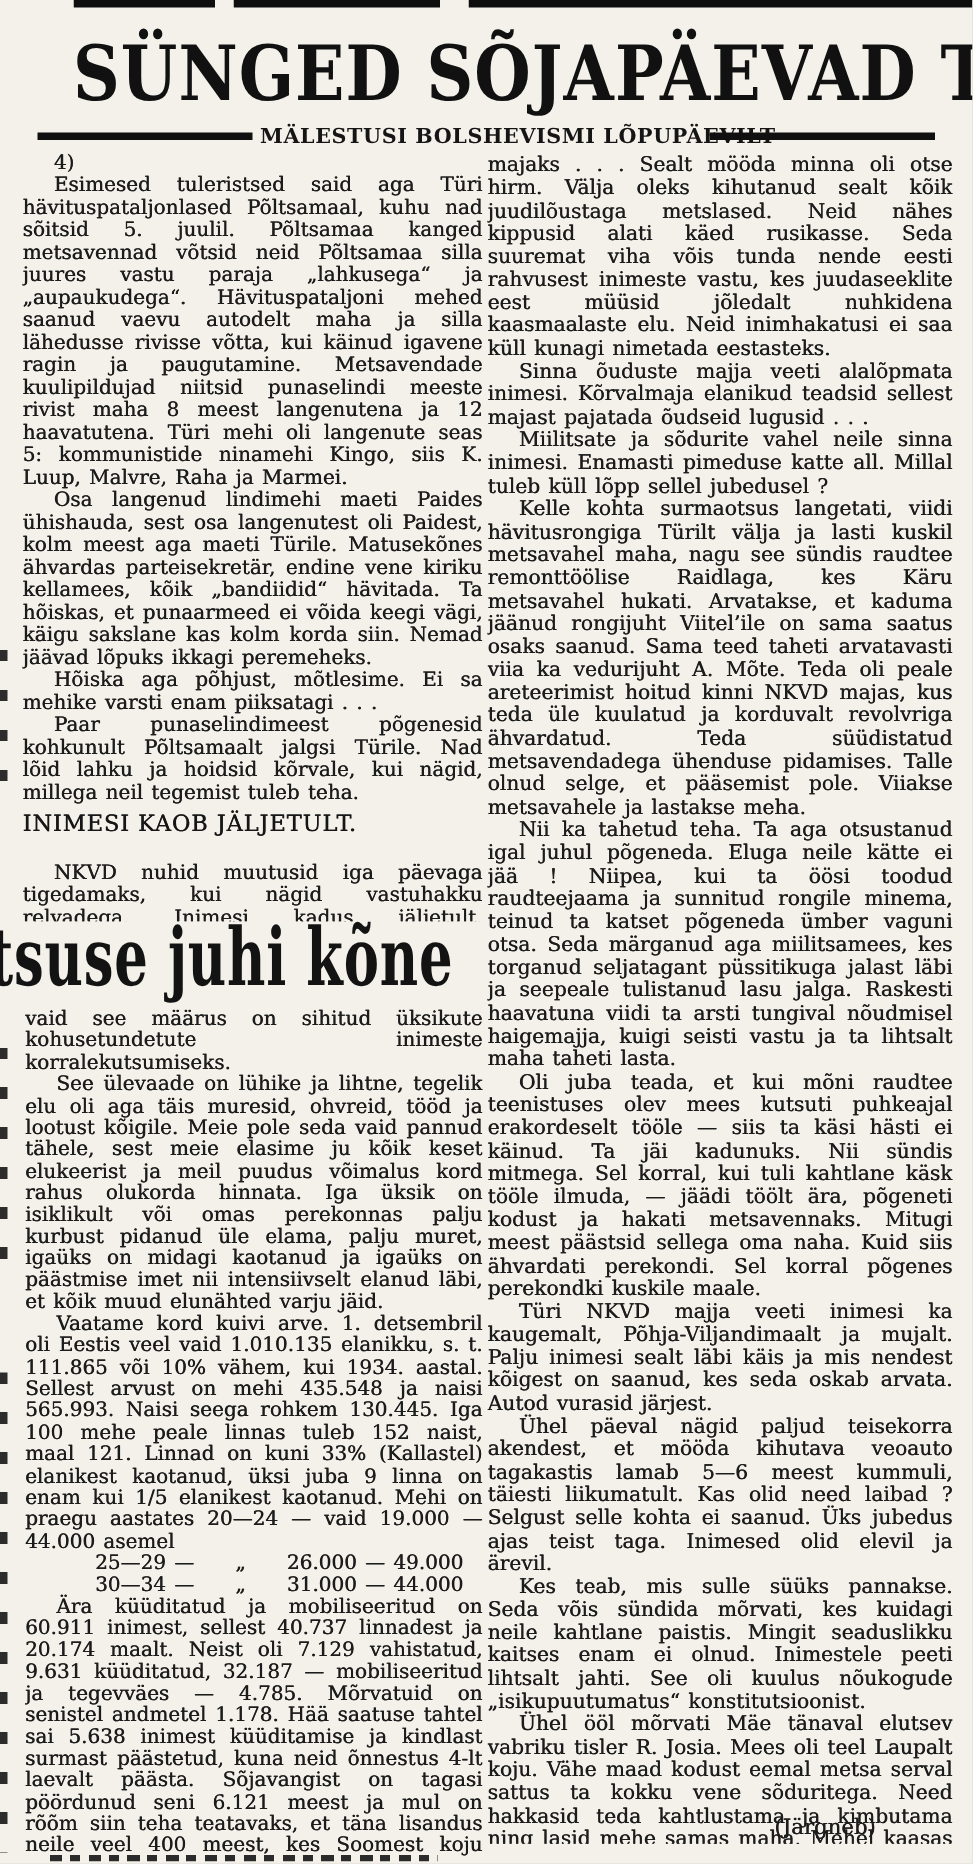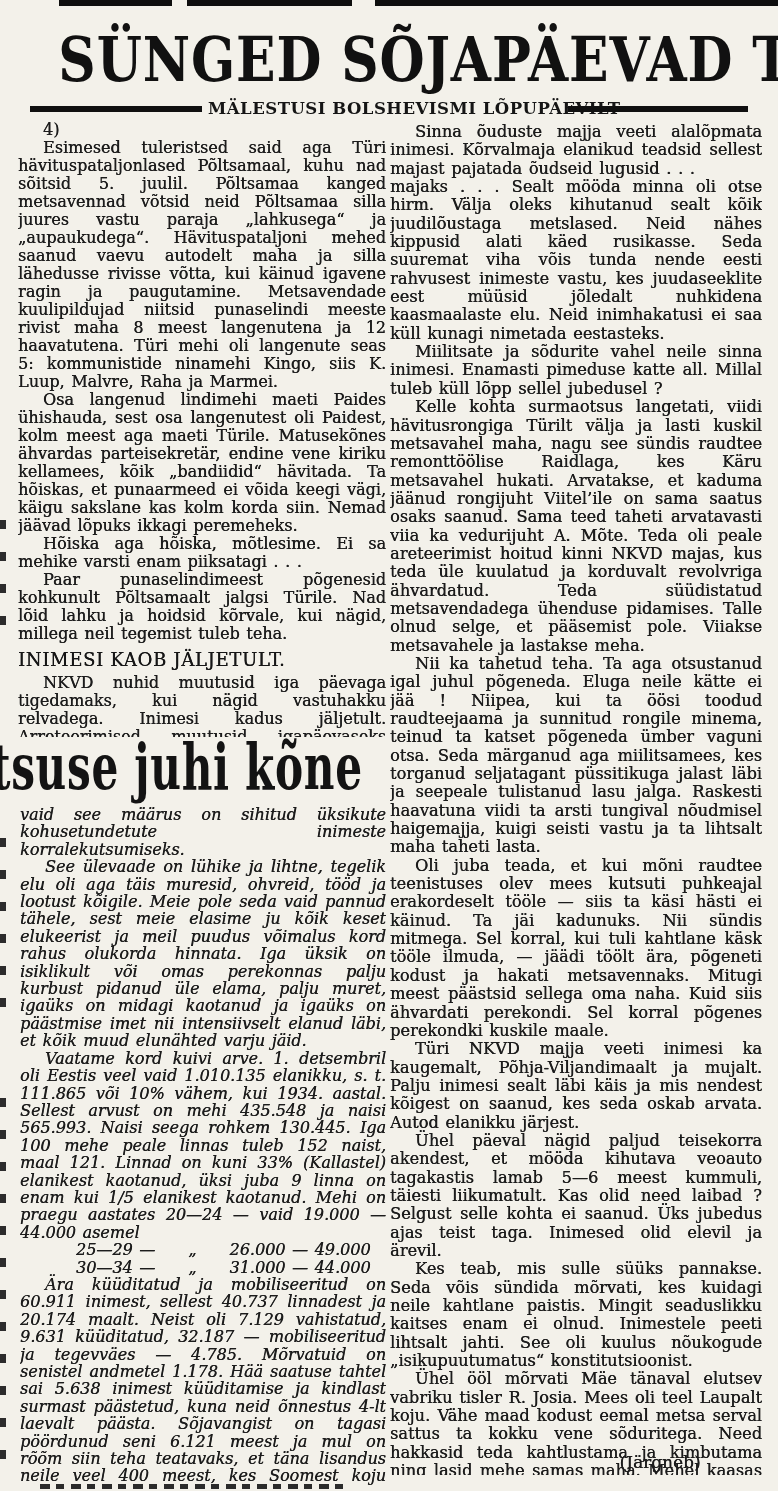--- a/index.html
+++ b/index.html
@@ -34,31 +34,31 @@
   
   .para{margin:0;text-align:justify;text-indent:25px;word-spacing:1.5px;
         text-shadow:.3px 0 0 currentColor;}
   .para.flush{text-indent:0;}
   .para.tab{text-indent:0;text-align:left;white-space:pre;padding-left:56px;}
   .left-top{
     position:absolute;left:18px;top:121px;width:368px;height:616px;
     overflow:hidden;font-size:16px;line-height:18px;
   }
   .crossheading{
-    margin:8px 0 5px;font-size:18px;font-weight:normal;letter-spacing:.7px;
+    margin:8px 0 20px;font-size:18px;font-weight:normal;letter-spacing:.7px;
     text-indent:0;color:#161616;text-shadow:.3px 0 0 currentColor;
   }
   .big-heading{
     position:absolute;left:-9px;top:729px;margin:0;
     font-size:64px;font-weight:bold;letter-spacing:1px;white-space:nowrap;
     transform:scaleX(.66);transform-origin:0 0;color:#131313;
   }
   .left-bottom{
     position:absolute;left:20px;top:806px;width:366px;height:680px;
-    overflow:hidden;font-size:16px;line-height:17.4px;font-style:italic;
+    overflow:hidden;font-size:16px;line-height:17.4px;
   }
   .right-col{
     position:absolute;left:390px;top:123px;width:372px;height:1352px;
     overflow:hidden;font-size:16.2px;line-height:18.35px;
   }
   .signoff{
     position:absolute;left:560px;top:1452px;width:200px;margin:0;
     text-align:center;font-size:17px;text-shadow:.3px 0 0 currentColor;
   }
   
@@ -87,48 +87,48 @@
     <div class="rule left"></div>
     <p class="subtitle">MÄLESTUSI BOLSHEVISMI LÕPUPÄEVILT</p>
     <div class="rule right"></div>
   </div>
 
   <div class="left-top">
     <div>
         <p class="para indent">4)</p>
         <p class="para indent">Esimesed tuleristsed said aga Türi hävituspataljonlased Põltsamaal, kuhu nad sõitsid 5. juulil. Põltsamaa kanged metsavennad võtsid neid Põltsamaa silla juures vastu paraja „lahkusega“ ja „aupaukudega“. Hävituspataljoni mehed saanud vaevu autodelt maha ja silla lähedusse rivisse võtta, kui käinud igavene ragin ja paugutamine. Metsavendade kuulipildujad niitsid punaselindi meeste rivist maha 8 meest langenutena ja 12 haavatutena. Türi mehi oli langenute seas 5: kommunistide ninamehi Kingo, siis K. Luup, Malvre, Raha ja Marmei.</p>
         <p class="para indent">Osa langenud lindimehi maeti Paides ühishauda, sest osa langenutest oli Paidest, kolm meest aga maeti Türile. Matusekõnes ähvardas parteisekretär, endine vene kiriku kellamees, kõik „bandiidid“ hävitada. Ta hõiskas, et punaarmeed ei võida keegi vägi, käigu sakslane kas kolm korda siin. Nemad jäävad lõpuks ikkagi peremeheks.</p>
-        <p class="para indent">Hõiska aga hõiska, mõtlesime. Ei sa mehike varsti enam piiksatagi . . .</p>
+        <p class="para indent">Hõiska aga põhjust, mõtlesime. Ei sa mehike varsti enam piiksatagi . . .</p>
         <p class="para indent">Paar punaselindimeest põgenesid kohkunult Põltsamaalt jalgsi Türile. Nad lõid lahku ja hoidsid kõrvale, kui nägid, millega neil tegemist tuleb teha.</p>
       </div>
     <h2 class="crossheading">INIMESI KAOB JÄLJETULT.</h2>
     <div>
         <p class="para indent">NKVD nuhid muutusid iga päevaga tigedamaks, kui nägid vastuhakku relvadega. Inimesi kadus jäljetult. Arreteerimised muutusid igapäevaseks nähtuseks. NKVD maja Paide ja Kiriku tänava nurgal oli süngeks</p>
       </div>
   </div>
 
   <h2 class="big-heading">tsuse juhi kõne</h2>
 
   <div class="left-bottom">
       <p class="para flush">vaid see määrus on sihitud üksikute kohusetundetute inimeste korralekutsumiseks.</p>
       <p class="para indent">See ülevaade on lühike ja lihtne, tegelik elu oli aga täis muresid, ohvreid, tööd ja lootust kõigile. Meie pole seda vaid pannud tähele, sest meie elasime ju kõik keset elukeerist ja meil puudus võimalus kord rahus olukorda hinnata. Iga üksik on isiklikult või omas perekonnas palju kurbust pidanud üle elama, palju muret, igaüks on midagi kaotanud ja igaüks on päästmise imet nii intensiivselt elanud läbi, et kõik muud elunähted varju jäid.</p>
       <p class="para indent">Vaatame kord kuivi arve. 1. detsembril oli Eestis veel vaid 1.010.135 elanikku, s. t. 111.865 või 10% vähem, kui 1934. aastal. Sellest arvust on mehi 435.548 ja naisi 565.993. Naisi seega rohkem 130.445. Iga 100 mehe peale linnas tuleb 152 naist, maal 121. Linnad on kuni 33% (Kallastel) elanikest kaotanud, üksi juba 9 linna on enam kui 1/5 elanikest kaotanud. Mehi on praegu aastates 20—24 — vaid 19.000 — 44.000 asemel</p>
       <p class="para tab">25—29 —     „     26.000 — 49.000     „</p>
       <p class="para tab">30—34 —     „     31.000 — 44.000     „</p>
       <p class="para indent">Ära küüditatud ja mobiliseeritud on 60.911 inimest, sellest 40.737 linnadest ja 20.174 maalt. Neist oli 7.129 vahistatud, 9.631 küüditatud, 32.187 — mobiliseeritud ja tegevväes — 4.785. Mõrvatuid on senistel andmetel 1.178. Hää saatuse tahtel sai 5.638 inimest küüditamise ja kindlast surmast päästetud, kuna neid õnnestus 4-lt laevalt päästa. Sõjavangist on tagasi pöördunud seni 6.121 meest ja mul on rõõm siin teha teatavaks, et täna lisandus neile veel 400 meest, kes Soomest koju jõudsid. Sõjavangis on veel 772 meest.</p>
     </div>
 
   <div class="right-col">
+      <p class="para flush">majaks . . . Sealt mööda minna oli otse hirm. Välja oleks kihutanud sealt kõik juudilõustaga metslased. Neid nähes kippusid alati käed rusikasse. Seda suuremat viha võis tunda nende eesti rahvusest inimeste vastu, kes juudaseeklite eest müüsid jõledalt nuhkidena kaasmaalaste elu. Neid inimhakatusi ei saa küll kunagi nimetada eestasteks.</p>
       <p class="para indent">Sinna õuduste majja veeti alalõpmata inimesi. Kõrvalmaja elanikud teadsid sellest majast pajatada õudseid lugusid . . .</p>
-      <p class="para flush">majaks . . . Sealt mööda minna oli otse hirm. Välja oleks kihutanud sealt kõik juudilõustaga metslased. Neid nähes kippusid alati käed rusikasse. Seda suuremat viha võis tunda nende eesti rahvusest inimeste vastu, kes juudaseeklite eest müüsid jõledalt nuhkidena kaasmaalaste elu. Neid inimhakatusi ei saa küll kunagi nimetada eestasteks.</p>
       <p class="para indent">Miilitsate ja sõdurite vahel neile sinna inimesi. Enamasti pimeduse katte all. Millal tuleb küll lõpp sellel jubedusel ?</p>
       <p class="para indent">Kelle kohta surmaotsus langetati, viidi hävitusrongiga Türilt välja ja lasti kuskil metsavahel maha, nagu see sündis raudtee remonttöölise Raidlaga, kes Käru metsavahel hukati. Arvatakse, et kaduma jäänud rongijuht Viitel’ile on sama saatus osaks saanud. Sama teed taheti arvatavasti viia ka vedurijuht A. Mõte. Teda oli peale areteerimist hoitud kinni NKVD majas, kus teda üle kuulatud ja korduvalt revolvriga ähvardatud. Teda süüdistatud metsavendadega ühenduse pidamises. Talle olnud selge, et pääsemist pole. Viiakse metsavahele ja lastakse meha.</p>
       <p class="para indent">Nii ka tahetud teha. Ta aga otsustanud igal juhul põgeneda. Eluga neile kätte ei jää ! Niipea, kui ta öösi toodud raudteejaama ja sunnitud rongile minema, teinud ta katset põgeneda ümber vaguni otsa. Seda märganud aga miilitsamees, kes torganud seljatagant püssitikuga jalast läbi ja seepeale tulistanud lasu jalga. Raskesti haavatuna viidi ta arsti tungival nõudmisel haigemajja, kuigi seisti vastu ja ta lihtsalt maha taheti lasta.</p>
       <p class="para indent">Oli juba teada, et kui mõni raudtee teenistuses olev mees kutsuti puhkeajal erakordeselt tööle — siis ta käsi hästi ei käinud. Ta jäi kadunuks. Nii sündis mitmega. Sel korral, kui tuli kahtlane käsk tööle ilmuda, — jäädi töölt ära, põgeneti kodust ja hakati metsavennaks. Mitugi meest päästsid sellega oma naha. Kuid siis ähvardati perekondi. Sel korral põgenes perekondki kuskile maale.</p>
-      <p class="para indent">Türi NKVD majja veeti inimesi ka kaugemalt, Põhja-Viljandimaalt ja mujalt. Palju inimesi sealt läbi käis ja mis nendest kõigest on saanud, kes seda oskab arvata. Autod elanikku järjest.</p>
+      <p class="para indent">Türi NKVD majja veeti inimesi ka kaugemalt, Põhja-Viljandimaalt ja mujalt. Palju inimesi sealt läbi käis ja mis nendest kõigest on saanud, kes seda oskab arvata. Autod vurasid järjest.</p>
       <p class="para indent">Ühel päeval nägid paljud teisekorra akendest, et mööda kihutava veoauto tagakastis lamab 5—6 meest kummuli, täiesti liikumatult. Kas olid need laibad ? Selgust selle kohta ei saanud. Üks jubedus ajas teist taga. Inimesed olid elevil ja ärevil.</p>
       <p class="para indent">Kes teab, mis sulle süüks pannakse. Seda võis sündida mõrvati, kes kuidagi neile kahtlane paistis. Mingit seaduslikku kaitses enam ei olnud. Inimestele peeti lihtsalt jahti. See oli kuulus nõukogude „isikupuutumatus“ konstitutsioonist.</p>
       <p class="para indent">Ühel ööl mõrvati Mäe tänaval elutsev vabriku tisler R. Josia. Mees oli teel Laupalt koju. Vähe maad kodust eemal metsa serval sattus ta kokku vene sõduritega. Need hakkasid teda kahtlustama ja kimbutama ning lasid mehe samas maha. Mehel kaasas olnud jalgratas aga võeti. Mis põhjusel ta mõrvati ? Kas oli üldse vaja põhjust ? Võib-olla meeldis ta jalgratas.</p>
     </div>
 
   <p class="signoff">(Järgneb)</p>
 
   <div class="edge-marks edge-a"></div>
   <div class="edge-marks edge-b"></div>
   <div class="edge-marks edge-c"></div>

